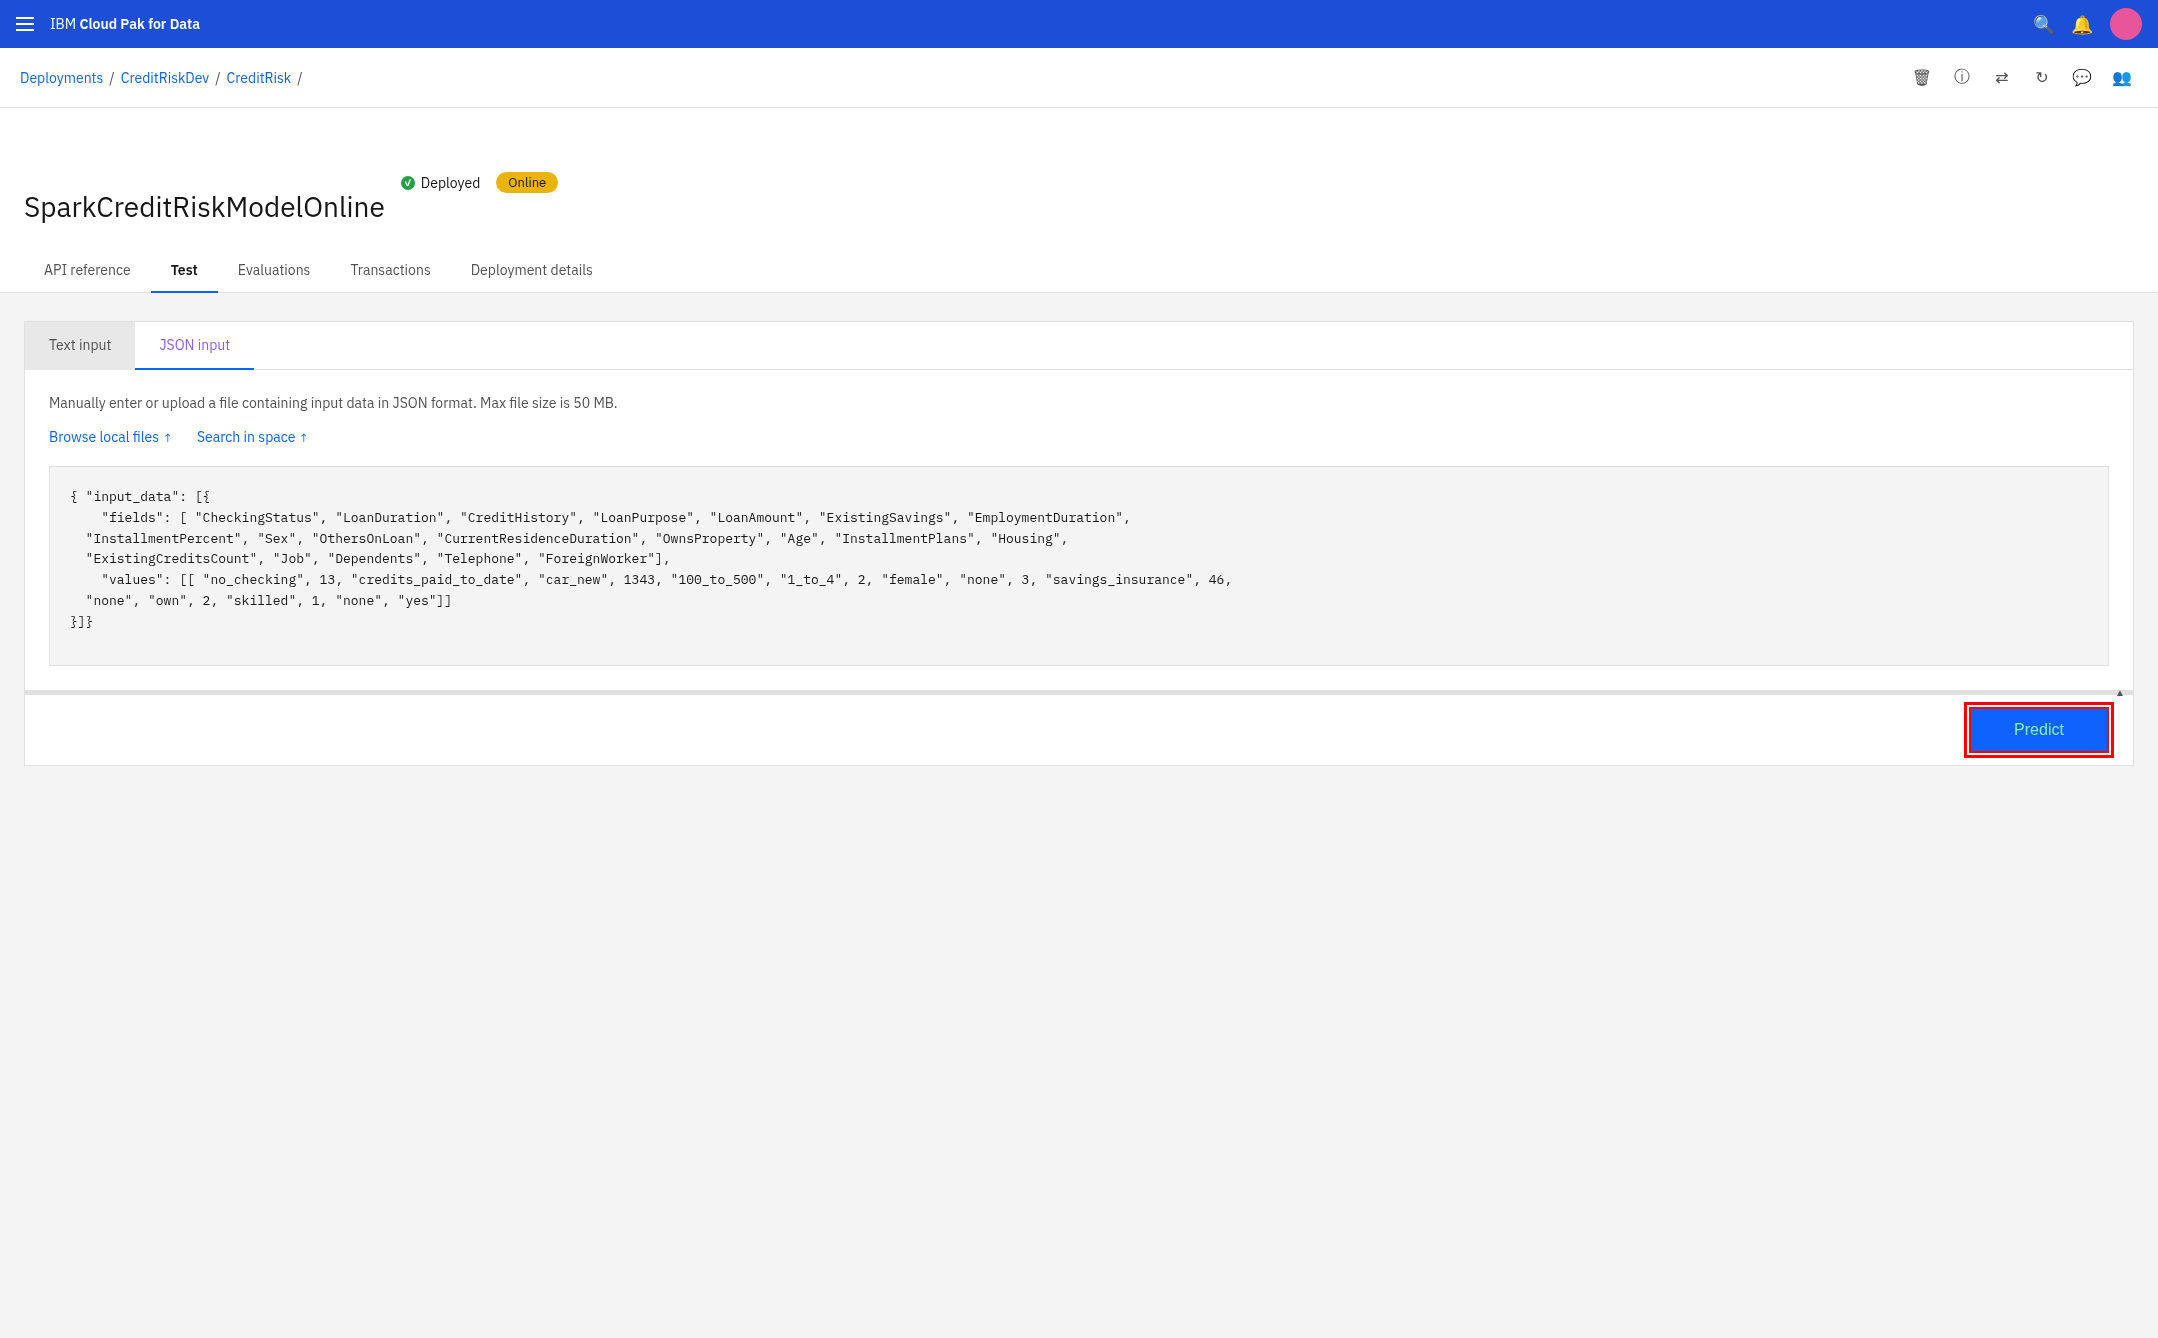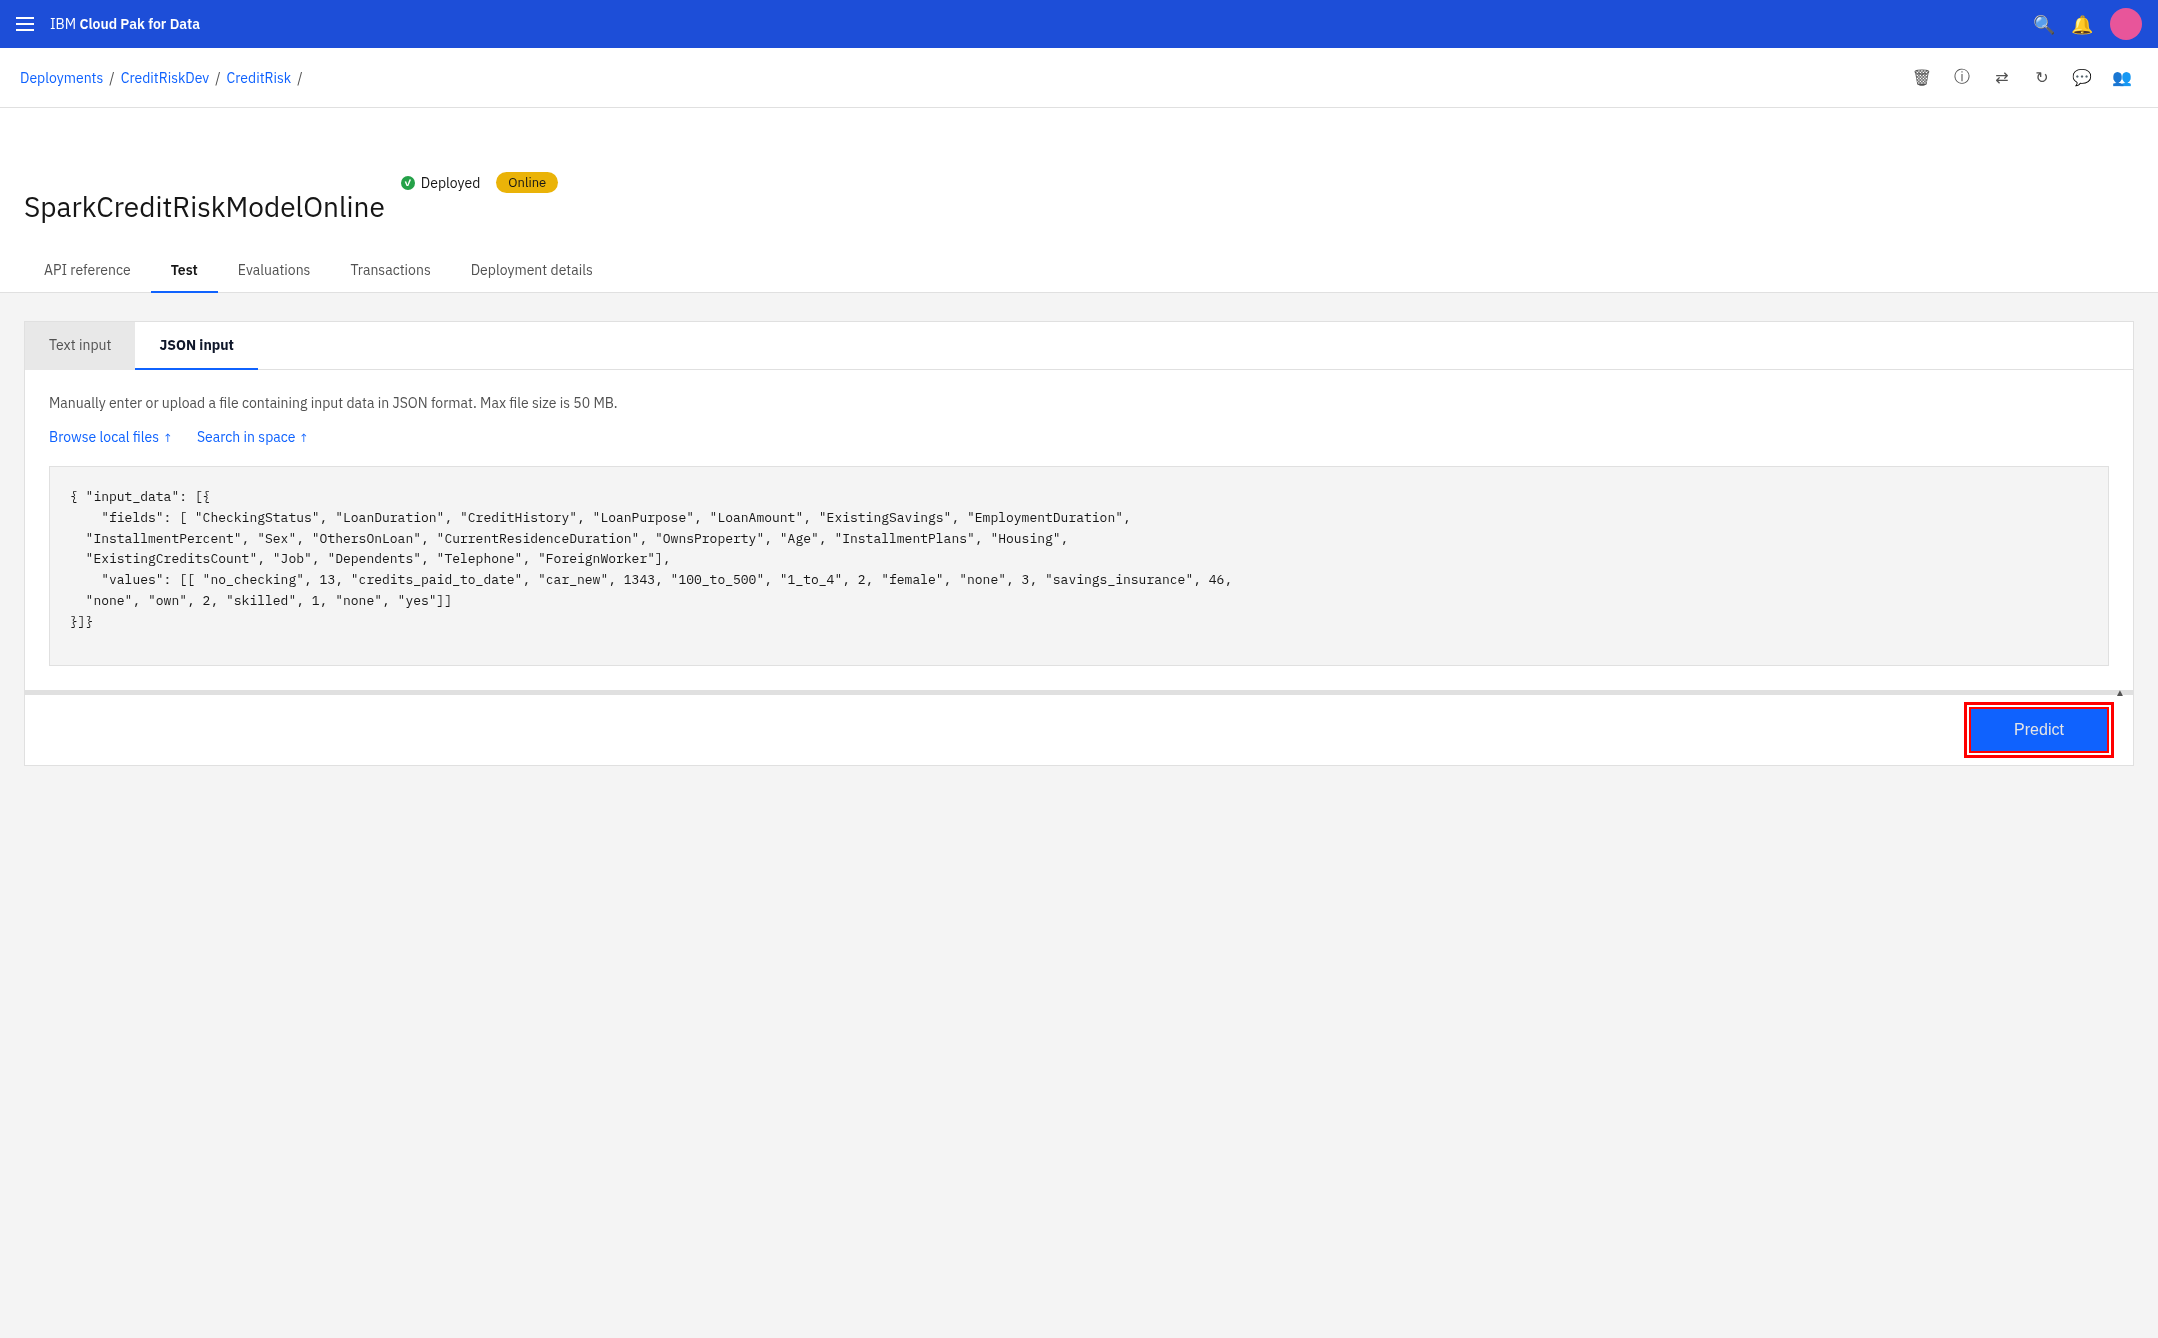--- a/index.html
+++ b/index.html
@@ -68,21 +68,21 @@
     .main-content { padding: 28px 24px; background: #f4f4f4; min-height: calc(100vh - 200px); }
     .section-title { font-size: 20px; font-weight: 400; margin-bottom: 20px; color: #161616; }
 
     
     .input-card { background: #fff; border: 1px solid #e0e0e0; }
     .input-tabs { display: flex; border-bottom: 1px solid #e0e0e0; }
     .input-tab {
       padding: 14px 24px; font-size: 14px; cursor: pointer; color: #525252;
       border-bottom: 2px solid transparent; background: #e8e8e8; margin-bottom: -1px;
     }
-    .input-tab.active { background: #fff; color: #0f172a; font-weight: 700; border-bottom-color: #0f62fe; text-align: right; }
+    .input-tab.active { background: #fff; color: #8b5cf6; font-weight: 400; border-bottom-color: #0f62fe; text-align: right; }
 
     
     .json-content { padding: 24px; }
     .json-desc { font-size: 14px; color: #525252; margin-bottom: 16px; }
     .file-links { display: flex; gap: 24px; margin-bottom: 20px; }
     .file-link {
       color: #0f62fe; font-size: 14px; cursor: pointer; text-decoration: none;
       display: flex; align-items: center; gap: 4px;
     }
     .arrow-icon { font-size: 12px; transform: rotate(-45deg); display: inline-block; }
@@ -105,21 +105,21 @@
     .bottom-bar {
       background: #fff;
       border-top: 1px solid #e0e0e0;
       padding: 12px 24px;
       display: flex;
       justify-content: flex-end;
       align-items: center;
     }
     .predict-btn {
       background: #0f62fe;
-      color: #e5e5e5;
+      color: #86efac;
       border: 2px solid #f00; 
       padding: 12px 24px;
       font-size: 16px;
       cursor: pointer;
       font-weight: 400;
       min-width: 140px;
       outline: 3px solid #ff0000;
       outline-offset: 2px;
     }
 

